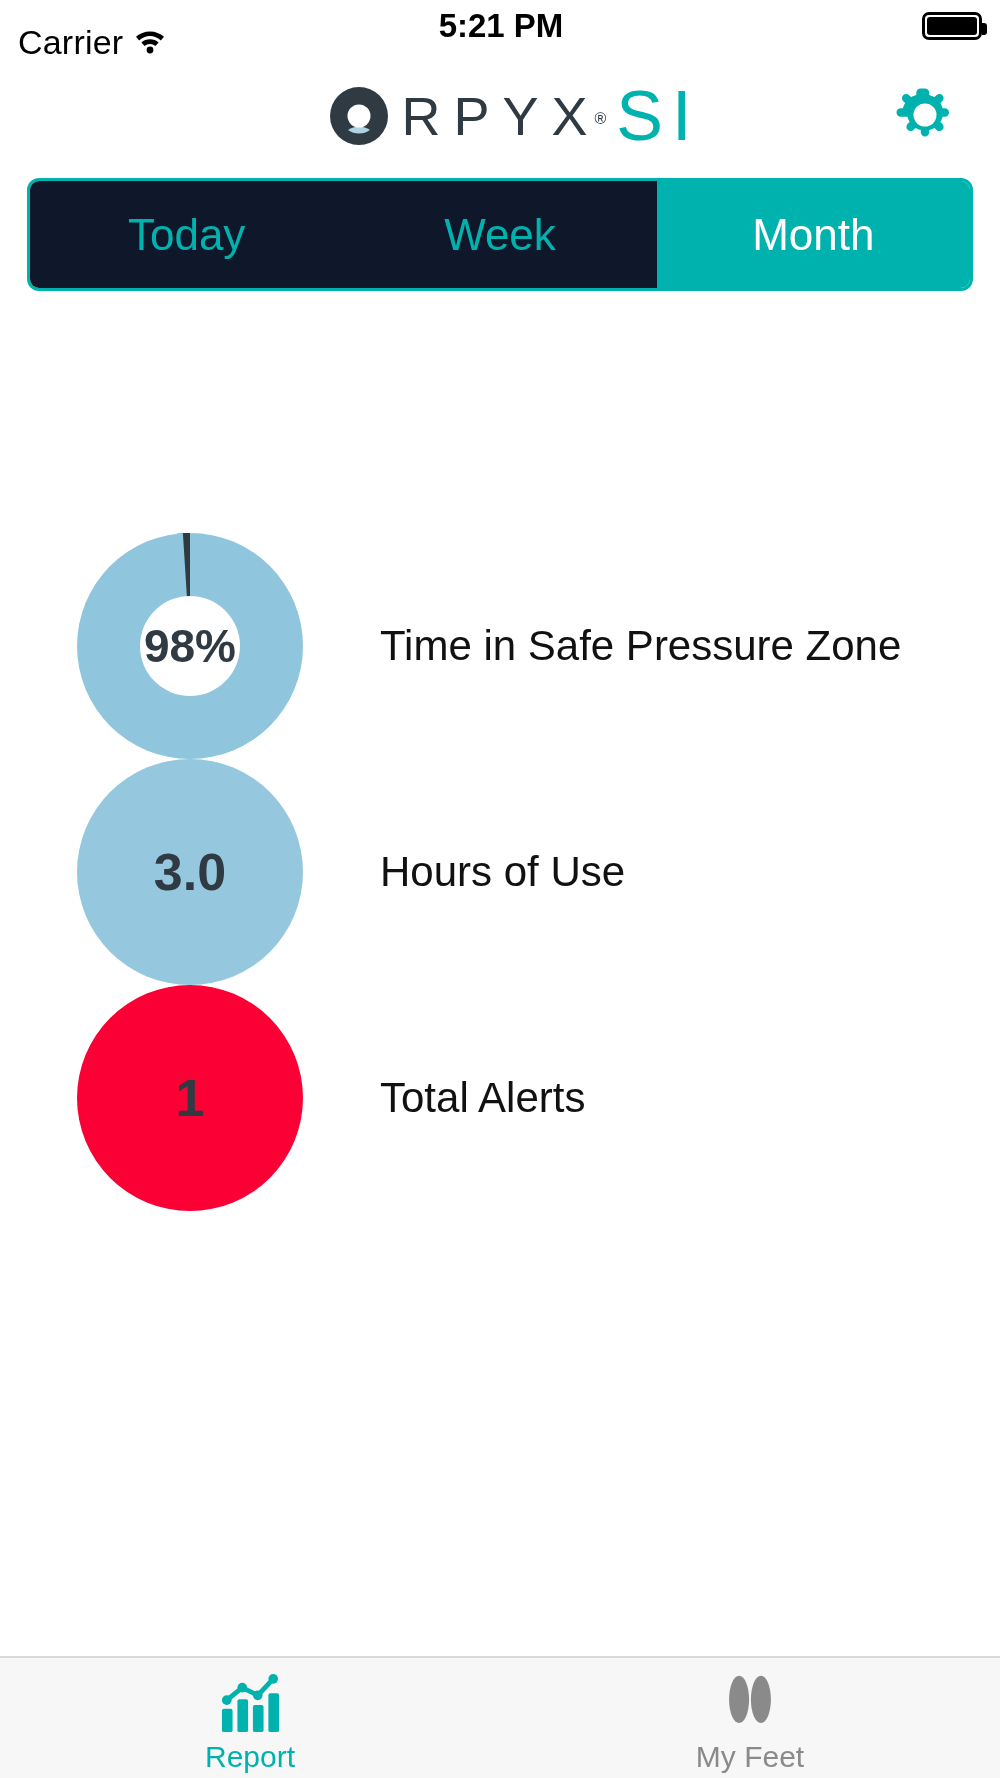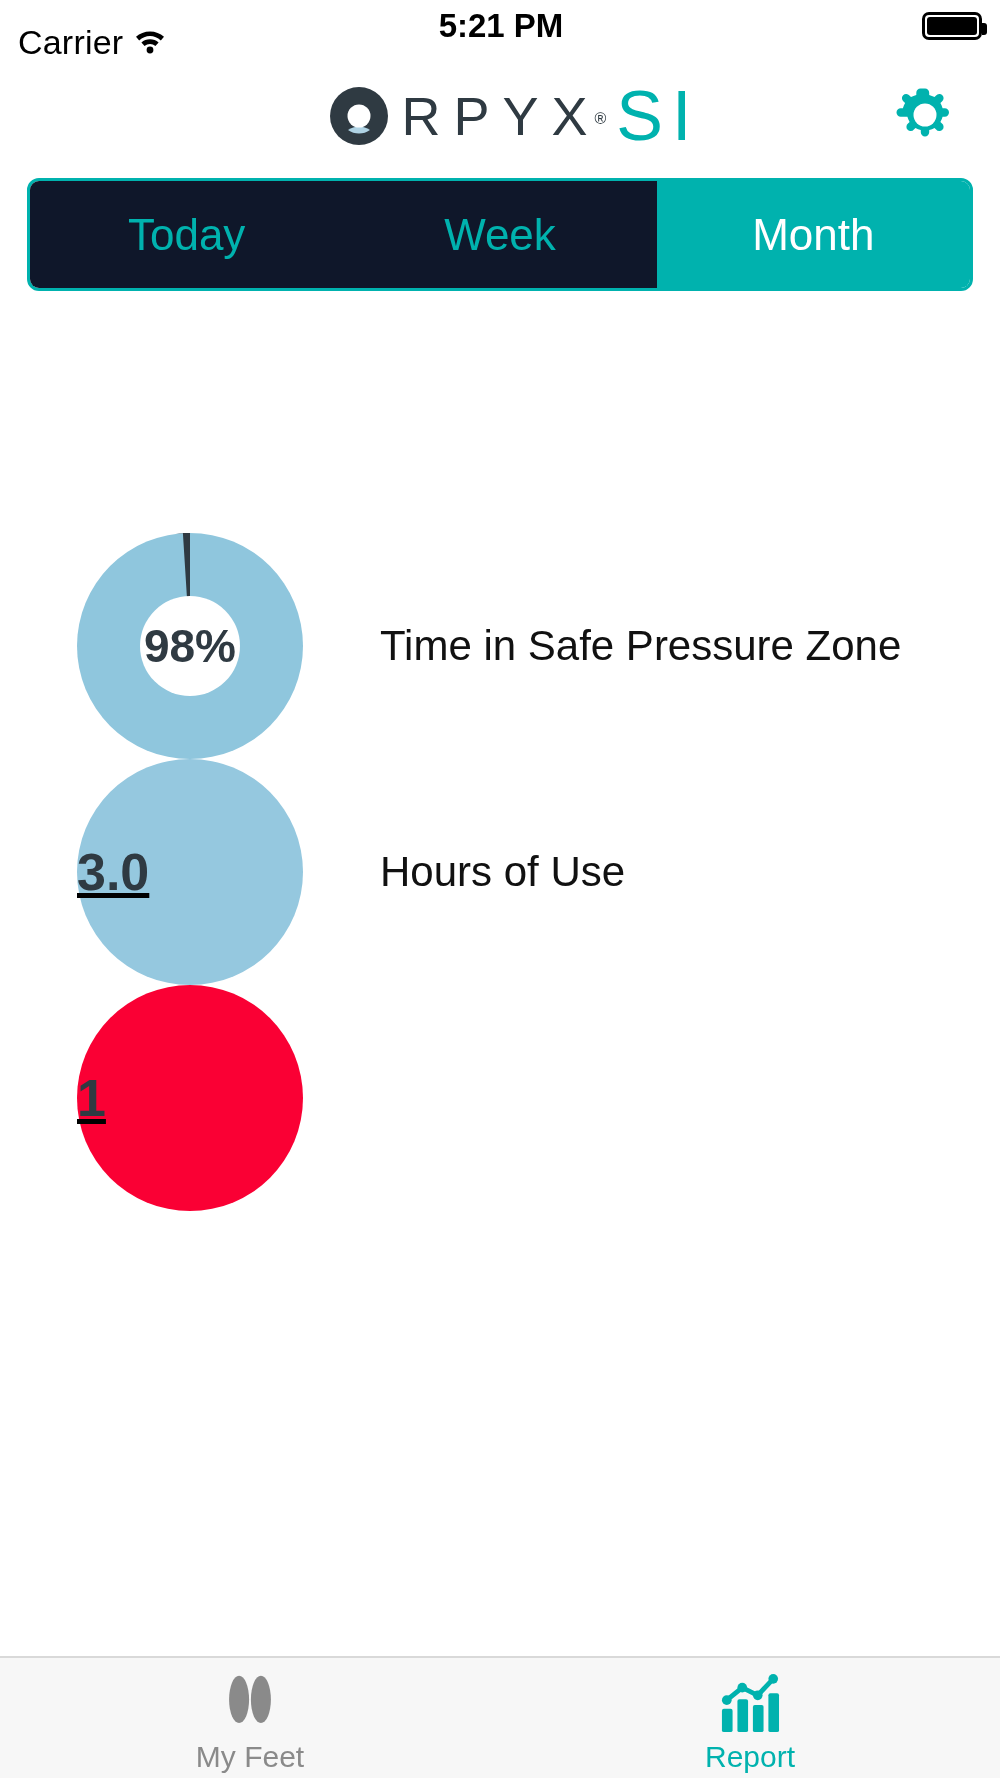--- a/index.html
+++ b/index.html
@@ -88,21 +88,21 @@
   .metric-row {
     position:relative; height:226px;
     display:flex; align-items:center;gap:9px;
   }
   .metric-circle {
     position:relative; width:226px; height:226px;
     margin-left:77px; flex:none;
   }
   .metric-circle .plain {
     width:226px; height:226px; border-radius:50%;
-    display:flex; align-items:center; justify-content:flex-start;text-decoration:underline;
+    display:flex; align-items:center; justify-content:center;
   }
   .metric-value {
     font-size:52px; font-weight:bold; color:#2F3A42;
     position:relative; z-index:3;
   }
   .donut-hole {
     position:absolute; left:63px; top:63px;
     width:100px; height:100px; border-radius:50%;
     background:#ffffff;
     display:flex; align-items:center; justify-content:center;
@@ -204,49 +204,50 @@
       </div>
       <div class="metric-label">Hours of Use</div>
     </div>
 
     <div class="metric-row">
       <div class="metric-circle">
         <div class="plain" style="background:#FA0034;">
           <span class="metric-value">1</span>
         </div>
       </div>
+      <div class="metric-label">Total Alerts</div>
     </div>
 
   </div>
 
   <div class="tabbar">
-
-    <div class="tab">
-      <span class="tab-icon">
-        <svg viewBox="0 0 66 66" width="66" height="60" aria-hidden="true">
-          <ellipse cx="21" cy="28" rx="11" ry="26" fill="#8A8A8A"></ellipse>
-          <ellipse cx="45" cy="28" rx="11" ry="26" fill="#8A8A8A"></ellipse>
-        </svg>
-      </span>
-      <span class="tab-label">My Feet</span>
-    </div>
 
     <div class="tab active">
       <span class="tab-icon">
         <svg viewBox="0 0 70 62" width="70" height="60" aria-hidden="true">
           <rect x="6" y="36" width="11" height="24" rx="2" fill="#00B2AE"></rect>
           <rect x="22" y="26" width="11" height="34" rx="2" fill="#00B2AE"></rect>
           <rect x="38" y="32" width="11" height="28" rx="2" fill="#00B2AE"></rect>
           <rect x="54" y="20" width="11" height="40" rx="2" fill="#00B2AE"></rect>
           <polyline points="11,27 27,14 43,22 59,5" fill="none" stroke="#00B2AE" stroke-width="5" stroke-linecap="round" stroke-linejoin="round"></polyline>
           <circle cx="11" cy="27" r="5" fill="#00B2AE"></circle>
           <circle cx="27" cy="14" r="5" fill="#00B2AE"></circle>
           <circle cx="43" cy="22" r="5" fill="#00B2AE"></circle>
           <circle cx="59" cy="5" r="5" fill="#00B2AE"></circle>
         </svg>
       </span>
       <span class="tab-label">Report</span>
     </div>
 
+    <div class="tab">
+      <span class="tab-icon">
+        <svg viewBox="0 0 66 66" width="66" height="60" aria-hidden="true">
+          <ellipse cx="21" cy="28" rx="11" ry="26" fill="#8A8A8A"></ellipse>
+          <ellipse cx="45" cy="28" rx="11" ry="26" fill="#8A8A8A"></ellipse>
+        </svg>
+      </span>
+      <span class="tab-label">My Feet</span>
+    </div>
+
 
   </div>
 
 </div>
 
 </body></html>

